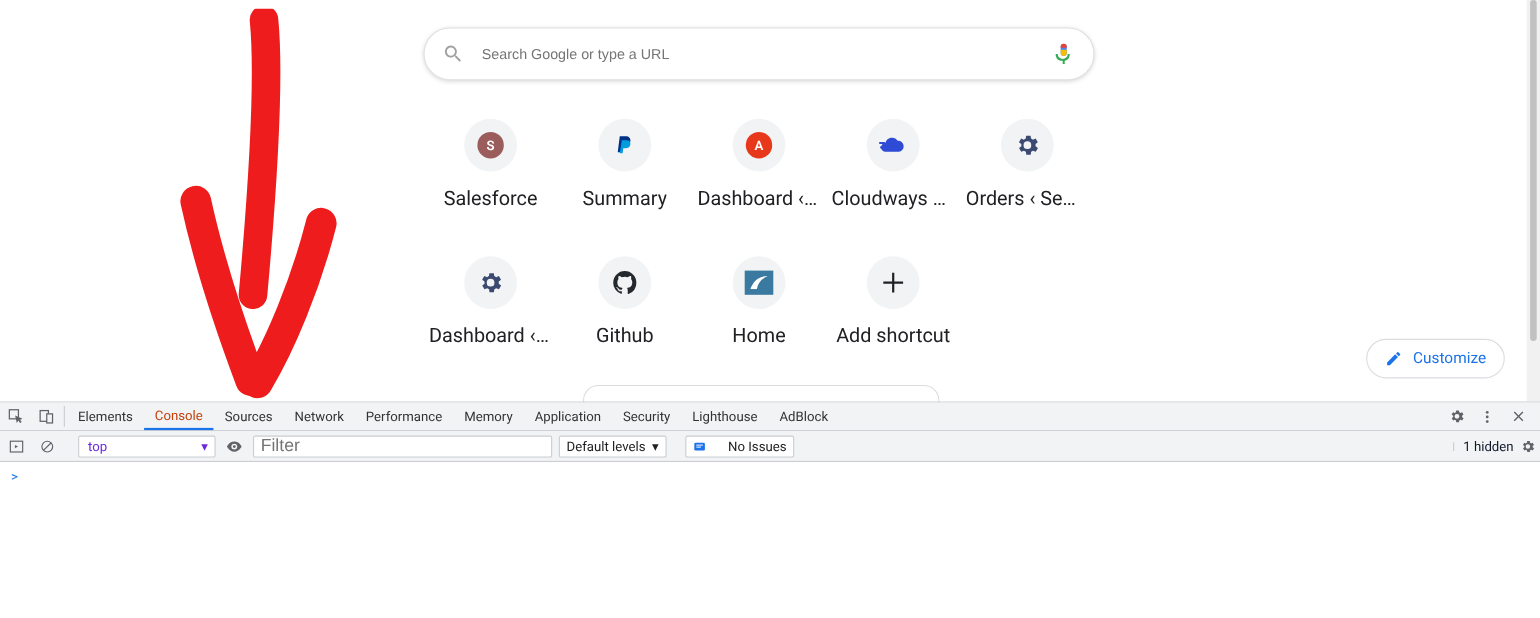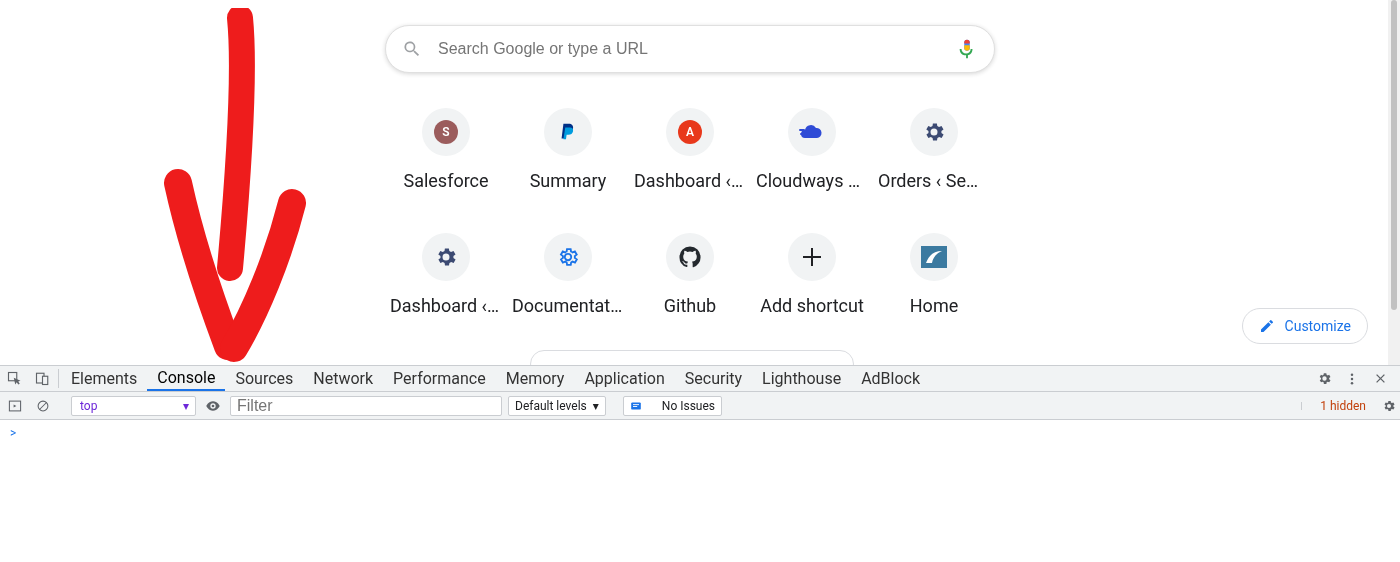--- a/index.html
+++ b/index.html
@@ -1,45 +1,45 @@
 <!DOCTYPE html>
 <html><head>
 <meta charset="utf-8">
 <style>
 html,body{margin:0;padding:0;font-family:-apple-system,BlinkMacSystemFont,"Segoe UI",Roboto,Arial,sans-serif;width:1400px;height:562px;overflow:hidden;background:#fff;color:#202124}
 *{box-sizing:border-box}
 .page{position:relative;width:1400px;height:562px}
 .ntp{height:365px;position:relative}
 .search-wrap{position:absolute;left:385px;top:25px;width:610px;height:48px;border-radius:24px;background:#fff;border:1px solid #e0e0e0;box-shadow:0 1px 4px rgba(32,33,36,.18);display:flex;align-items:center;padding:0 16px}
 .search-glyph{width:20px;height:20px;opacity:.6;margin-right:14px}
-.search-input{flex:1;border:none;outline:none;font-size:16px;color:#a21caf;background:transparent}
+.search-input{flex:1;border:none;outline:none;font-size:13px;color:#a21caf;background:transparent}
 .mic{width:22px;height:22px}
 .shortcuts{position:absolute;left:385px;top:108px;width:612px;display:flex;flex-wrap:wrap;justify-content:flex-start}
 .sc{width:122px;display:flex;flex-direction:column;align-items:center;margin-bottom:42px;cursor:pointer}
 .sc-icon{width:48px;height:48px;border-radius:50%;background:#f1f3f4;display:flex;align-items:center;justify-content:center;margin-bottom:14px}
 .sc-label{font-size:18px;color:#202124;text-align:center;max-width:112px;white-space:nowrap;overflow:hidden;text-overflow:ellipsis}
 .badge{width:24px;height:24px;border-radius:50%;display:flex;align-items:center;justify-content:center;color:#fff;font-size:12px;font-weight:600}
 .gearfill{fill:#3c4a72}
 .pill{position:absolute;left:530px;top:350px;width:324px;height:28px;border:1px solid #dadce0;border-radius:16px;background:#fff}
 .cust{position:absolute;right:32px;top:308px;height:36px;border:1px solid #dadce0;border-radius:18px;background:#fff;display:flex;align-items:center;padding:0 16px;gap:10px;font-size:14px;color:#1a73e8;cursor:pointer}
 .scroll{position:absolute;right:0;top:0;width:12px;height:365px;background:#f1f1f1}
 .scroll-th{position:absolute;top:0;left:3px;width:6px;height:310px;background:#c1c1c1;border-radius:3px}
 .dt{position:absolute;left:0;top:365px;width:1400px;height:197px;border-top:1px solid #cacdd1}
-.dt-tabs{height:26px;background:#f1f3f4;border-bottom:1px solid #cacdd1;display:flex;align-items:stretch;font-size:16px;color:#333}
+.dt-tabs{height:26px;background:#f1f3f4;border-bottom:1px solid #cacdd1;display:flex;align-items:stretch;font-size:12px;color:#333}
 .dt-ico{width:28px;display:flex;align-items:center;justify-content:center;color:#5f6368}
 .sep{width:1px;background:#cacdd1;margin:3px 2px}
 .dt-tab{padding:0 10px;display:flex;align-items:center;cursor:pointer}
-.dt-tab.active{border-bottom:2px solid #1a73e8;color:#000000}
+.dt-tab.active{border-bottom:2px solid #1a73e8;color:#c2410c}
 .dt-right{margin-left:auto;display:flex;align-items:center;padding-right:6px}
 .dt-bar{height:28px;background:#f1f3f4;display:flex;align-items:center;border-bottom:1px solid #cacdd1;font-size:12px;padding:0 4px;gap:6px}
 .ctx{width:125px;height:20px;background:#fff;border:1px solid #cacdd1;display:flex;align-items:center;padding:0 6px 0 8px;justify-content:space-between;color:#6d28d9;border-radius:2px}
 .filter{width:272px;height:20px;background:#fff;border:1px solid #cacdd1;padding:0 6px;height:20px;font-size:16px;outline:none;border-radius:2px}
 .levels{height:20px;background:#fff;border:1px solid #cacdd1;display:flex;align-items:center;padding:0 6px;gap:6px;cursor:pointer;border-radius:2px}
 .issues{height:20px;background:#fff;border:1px solid #cacdd1;display:flex;align-items:center;padding:0 6px;gap:20px;cursor:pointer;border-radius:2px}
-.hidden{margin-left:auto;color:#c2410c;display:flex;gap:16px}
+.hidden{margin-left:auto;color:#0f172a;display:flex;gap:6px}
 .prompt{padding:6px 10px;color:#1a73e8;font-size:12px}
 .arrow{position:absolute;left:160px;top:8px;pointer-events:none}
 svg{display:block}
 </style>
 </head>
 <body>
 
 <div class="page">
 
   <div class="ntp">
@@ -117,56 +117,46 @@
                 <path class="gearfill" d="M19.4 13a7.7 7.7 0 000-2l2.1-1.6-2-3.4-2.5 1a7.5 7.5 0 00-1.7-1l-.4-2.6h-4l-.4 2.6a7.5 7.5 0 00-1.7 1l-2.5-1-2 3.4L6.5 11a7.7 7.7 0 000 2l-2.1 1.6 2 3.4 2.5-1c.5.4 1.1.7 1.7 1l.4 2.6h4l.4-2.6c.6-.3 1.2-.6 1.7-1l2.5 1 2-3.4L19.4 13zM12 15.5A3.5 3.5 0 1112 8.5a3.5 3.5 0 010 7z"></path>
               </svg>
             </span>
           </div>
         <span class="sc-label">Dashboard ‹ …</span>
       </div>
       <div class="sc">
         <div class="sc-icon">
             <span>
               <svg width="22" height="22" viewBox="0 0 24 24">
-                <path fill="none" stroke="#1a73e8" stroke-width="2" d="M19.4 13a7.7 7.7 0 000-2l2.1-1.6-2-3.4-2.5 1a7.5 7.5 0 00-1.7-1l-.4-2.6h-4l-.4 2.6a7.5 7.5 0 00-1.7 1l-2.5-1-2 3.4L6.5 11a7.7 7.7 0 000 2l-2.1 1.6 2 3.4 2.5-1c.5.4 1.1.7 1.7 1l.4 2.6h4l.4-2.6c.6-.3 1.2-.6 1.7-1l2.5 1 2-3.4L19.4 13zM12 15.5A3.5 3.5 0 1112 8.5a3.5 3.5 0 010 7z"></path>
-              </svg>
-            </span>
-          </div>
-        <span class="sc-label">Documentati…</span>
-      </div>
-      <div class="sc">
-        <div class="sc-icon">
-            <span>
-              <svg width="22" height="22" viewBox="0 0 24 24">
                 <path fill="#24292e" d="M12 .5A11.5 11.5 0 00.5 12 11.5 11.5 0 008.3 23c.6.1.8-.3.8-.6v-2c-3.2.7-3.9-1.5-3.9-1.5-.5-1.3-1.3-1.6-1.3-1.6-1-.7.1-.7.1-.7 1.2.1 1.8 1.2 1.8 1.2 1 1.8 2.7 1.3 3.4 1 .1-.8.4-1.3.7-1.6-2.6-.3-5.3-1.3-5.3-5.7 0-1.3.4-2.3 1.2-3.1-.1-.3-.5-1.5.1-3.1 0 0 1-.3 3.2 1.2a11 11 0 015.8 0c2.2-1.5 3.2-1.2 3.2-1.2.6 1.6.2 2.8.1 3.1.8.8 1.2 1.8 1.2 3.1 0 4.4-2.7 5.4-5.3 5.7.4.4.8 1.1.8 2.2v3.3c0 .3.2.7.8.6A11.5 11.5 0 0023.5 12 11.5 11.5 0 0012 .5z"></path>
               </svg>
             </span>
           </div>
         <span class="sc-label">Github</span>
+      </div>
+      <div class="sc">
+        <div class="sc-icon">
+            <span style="width:26px;height:22px;background:#3b7aa0;display:flex;align-items:center;justify-content:center">
+              <svg width="16" height="12" viewBox="0 0 16 12">
+                <path fill="#fff" d="M0 12C3 4 8 0 16 0c-5 2-9 6-10 12H0z"></path>
+              </svg>
+            </span>
+          </div>
+        <span class="sc-label">Home</span>
       </div>
       <div class="sc">
         <div class="sc-icon">
             <span>
               <svg width="20" height="20" viewBox="0 0 20 20">
                 <path fill="#202124" d="M9 1h2v18H9z"></path>
                 <path fill="#202124" d="M1 9h18v2H1z"></path>
               </svg>
             </span>
           </div>
         <span class="sc-label">Add shortcut</span>
-      </div>
-      <div class="sc">
-        <div class="sc-icon">
-            <span style="width:26px;height:22px;background:#3b7aa0;display:flex;align-items:center;justify-content:center">
-              <svg width="16" height="12" viewBox="0 0 16 12">
-                <path fill="#fff" d="M0 12C3 4 8 0 16 0c-5 2-9 6-10 12H0z"></path>
-              </svg>
-            </span>
-          </div>
-        <span class="sc-label">Home</span>
       </div>
     </div>
 
     <div class="pill"></div>
 
     <div class="cust">
       <span>
           <svg width="16" height="16" viewBox="0 0 24 24">
             <path fill="#1a73e8" d="M3 17.25V21h3.75L17.8 9.94l-3.75-3.75L3 17.25zM20.7 7a1 1 0 000-1.4l-2.3-2.3a1 1 0 00-1.4 0l-1.8 1.8 3.7 3.7L20.7 7z"></path>
           </svg>

